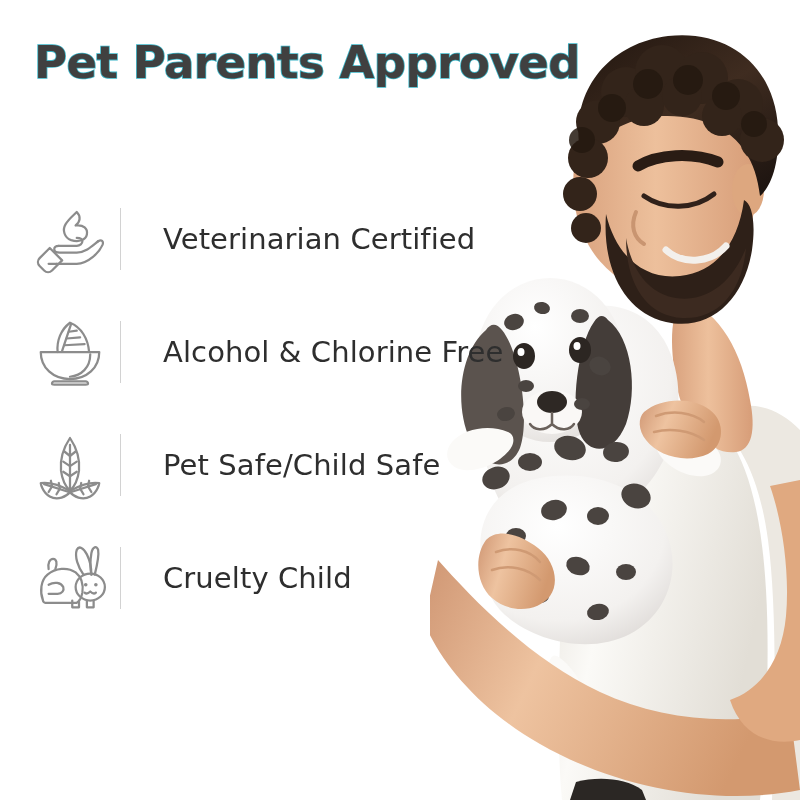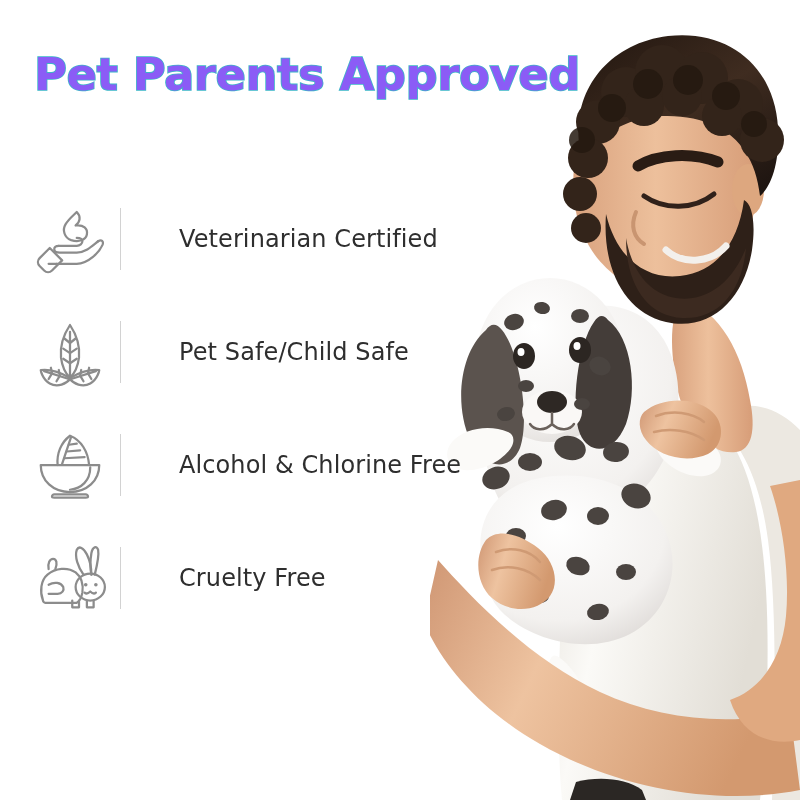--- a/index.html
+++ b/index.html
@@ -21,25 +21,24 @@
   
   .title {
     position: absolute;
     left: 34px;
     top: 36px;
     font-family: "DejaVu Sans", sans-serif;
     font-weight: 700;
     font-size: 45px;
     line-height: 54px;
     letter-spacing: -0.5px;
-    color: #8b5cf6;
+    color: #404040;
     white-space: nowrap;
     -webkit-text-stroke: 1.6px #3cb6c8;
     paint-order: stroke fill;
-    margin-top: 12px;
   }
 
   
   .features {
     position: absolute;
     left: 0;
     top: 182px;
     width: 470px;
   }
   .feature-row {
@@ -68,25 +67,25 @@
     position: absolute;
     left: 120px;
     top: 50%;
     transform: translateY(-50%);
     width: 1px;
     height: 62px;
     background: #d2d2d2;
   }
   .feature-label {
     position: absolute;
-    left: 179px;
+    left: 163px;
     top: 50%;
     transform: translateY(-50%);
     font-family: "DejaVu Sans", sans-serif;
-    font-size: 24px;
+    font-size: 29px;
     line-height: 30px;
     font-weight: 400;
     color: #2e2e2e;
     letter-spacing: 0.1px;
     white-space: nowrap;
   }
 
   
   .photo {
     position: absolute;
@@ -264,64 +263,64 @@
         </svg>
       </span>
       <span class="feature-divider"></span>
       <span class="feature-label">Veterinarian Certified</span>
     </div>
 
 
     <div class="feature-row">
       <span class="feature-icon">
         <svg viewBox="0 0 64 64" fill="none" stroke="#8c8c8c" stroke-width="2" stroke-linecap="round" stroke-linejoin="round" xmlns="http://www.w3.org/2000/svg">
+          <path d="M6 32 L 58 32 C 58 46 47 56 32 56 C 17 56 6 46 6 32 Z"></path>
+          <path d="M50 34 C 50 46 42 53 32 54"></path>
+          <path d="M18 58 L 46 58 C 47 58 48 59 48 60 C 48 61 47 61 46 61 L 18 61 C 17 61 16 61 16 60 C 16 59 17 58 18 58 Z"></path>
+          <path d="M21 32 C 20 22 24 12 32 6 C 42 10 48 20 49 32"></path>
+          <path d="M33 7 L 25 31"></path>
+          <path d="M31 14 L 38 13 M29 20 L 41 19 M27 26 L 45 25"></path>
+        </svg>
+      </span>
+      <span class="feature-divider"></span>
+      <span class="feature-label">Alcohol &amp; Chlorine Free</span>
+    </div>
+
+    <div class="feature-row">
+      <span class="feature-icon">
+        <svg viewBox="0 0 64 64" fill="none" stroke="#8c8c8c" stroke-width="2" stroke-linecap="round" stroke-linejoin="round" xmlns="http://www.w3.org/2000/svg">
           <path d="M32 8 C 26 17 23 27 24 37 C 25 45 28 51 32 55 C 36 51 39 45 40 37 C 41 27 38 17 32 8 Z"></path>
           <path d="M32 14 L 32 55"></path>
           <path d="M32 24 L 27 20 M32 24 L 37 20 M32 33 L 26 29 M32 33 L 38 29 M32 42 L 26 38 M32 42 L 38 38"></path>
           <path d="M30 54 C 23 50 14 47 6 48 C 6 48 7 56 14 60 C 21 64 29 60 32 56 Z"></path>
           <path d="M9 49 L 31 56"></path>
           <path d="M16 51 L 15 46 M16 51 L 13 56 M23 53 L 22 48 M23 53 L 20 58"></path>
           <path d="M34 54 C 41 50 50 47 58 48 C 58 48 57 56 50 60 C 43 64 35 60 32 56 Z"></path>
           <path d="M55 49 L 33 56"></path>
           <path d="M48 51 L 49 46 M48 51 L 51 56 M41 53 L 42 48 M41 53 L 44 58"></path>
         </svg>
       </span>
       <span class="feature-divider"></span>
       <span class="feature-label">Pet Safe/Child Safe</span>
-    </div>
-
-    <div class="feature-row">
-      <span class="feature-icon">
-        <svg viewBox="0 0 64 64" fill="none" stroke="#8c8c8c" stroke-width="2" stroke-linecap="round" stroke-linejoin="round" xmlns="http://www.w3.org/2000/svg">
-          <path d="M6 32 L 58 32 C 58 46 47 56 32 56 C 17 56 6 46 6 32 Z"></path>
-          <path d="M50 34 C 50 46 42 53 32 54"></path>
-          <path d="M18 58 L 46 58 C 47 58 48 59 48 60 C 48 61 47 61 46 61 L 18 61 C 17 61 16 61 16 60 C 16 59 17 58 18 58 Z"></path>
-          <path d="M21 32 C 20 22 24 12 32 6 C 42 10 48 20 49 32"></path>
-          <path d="M33 7 L 25 31"></path>
-          <path d="M31 14 L 38 13 M29 20 L 41 19 M27 26 L 45 25"></path>
-        </svg>
-      </span>
-      <span class="feature-divider"></span>
-      <span class="feature-label">Alcohol &amp; Chlorine Free</span>
     </div>
 
     <div class="feature-row">
       <span class="feature-icon">
         <svg viewBox="0 0 64 64" fill="none" stroke="#8c8c8c" stroke-width="2" stroke-linecap="round" stroke-linejoin="round" xmlns="http://www.w3.org/2000/svg">
           <path d="M8 52 C 5 44 6 34 12 29 C 19 23 30 22 37 27 C 42 31 44 38 43 45 C 42 50 40 53 38 54 L 10 54 C 9 54 8 53 8 52 Z"></path>
           <path d="M13 24 C 12 19 14 15 17 15 C 20 15 21 19 19 24"></path>
           <ellipse cx="50" cy="40" rx="13" ry="12"></ellipse>
           <path d="M44 29 C 39 22 36 13 38 7 C 40 3 44 5 47 11 C 50 17 51 24 51 29"></path>
           <path d="M54 29 C 56 21 58 12 57 7 C 56 3 52 4 51 10 C 50 16 50 24 51 29"></path>
           <circle cx="46" cy="38" r="1.6" fill="#8c8c8c" stroke="none"></circle>
           <circle cx="55" cy="38" r="1.6" fill="#8c8c8c" stroke="none"></circle>
           <path d="M50 44 C 48 46 46 46 45 45 M50 44 C 52 46 54 46 55 45"></path>
           <path d="M13 38 C 18 35 24 36 26 40 C 27 43 25 46 21 46 L 13 46"></path>
           <path d="M34 52 L 34 58 M40 52 L 40 58 M34 58 L 40 58"></path>
           <path d="M47 52 L 47 58 M53 52 L 53 58 M47 58 L 53 58"></path>
         </svg>
       </span>
       <span class="feature-divider"></span>
-      <span class="feature-label">Cruelty Free</span>
+      <span class="feature-label">Cruelty Child</span>
     </div>
 
   </div>
 </div>
 
 </body></html>

